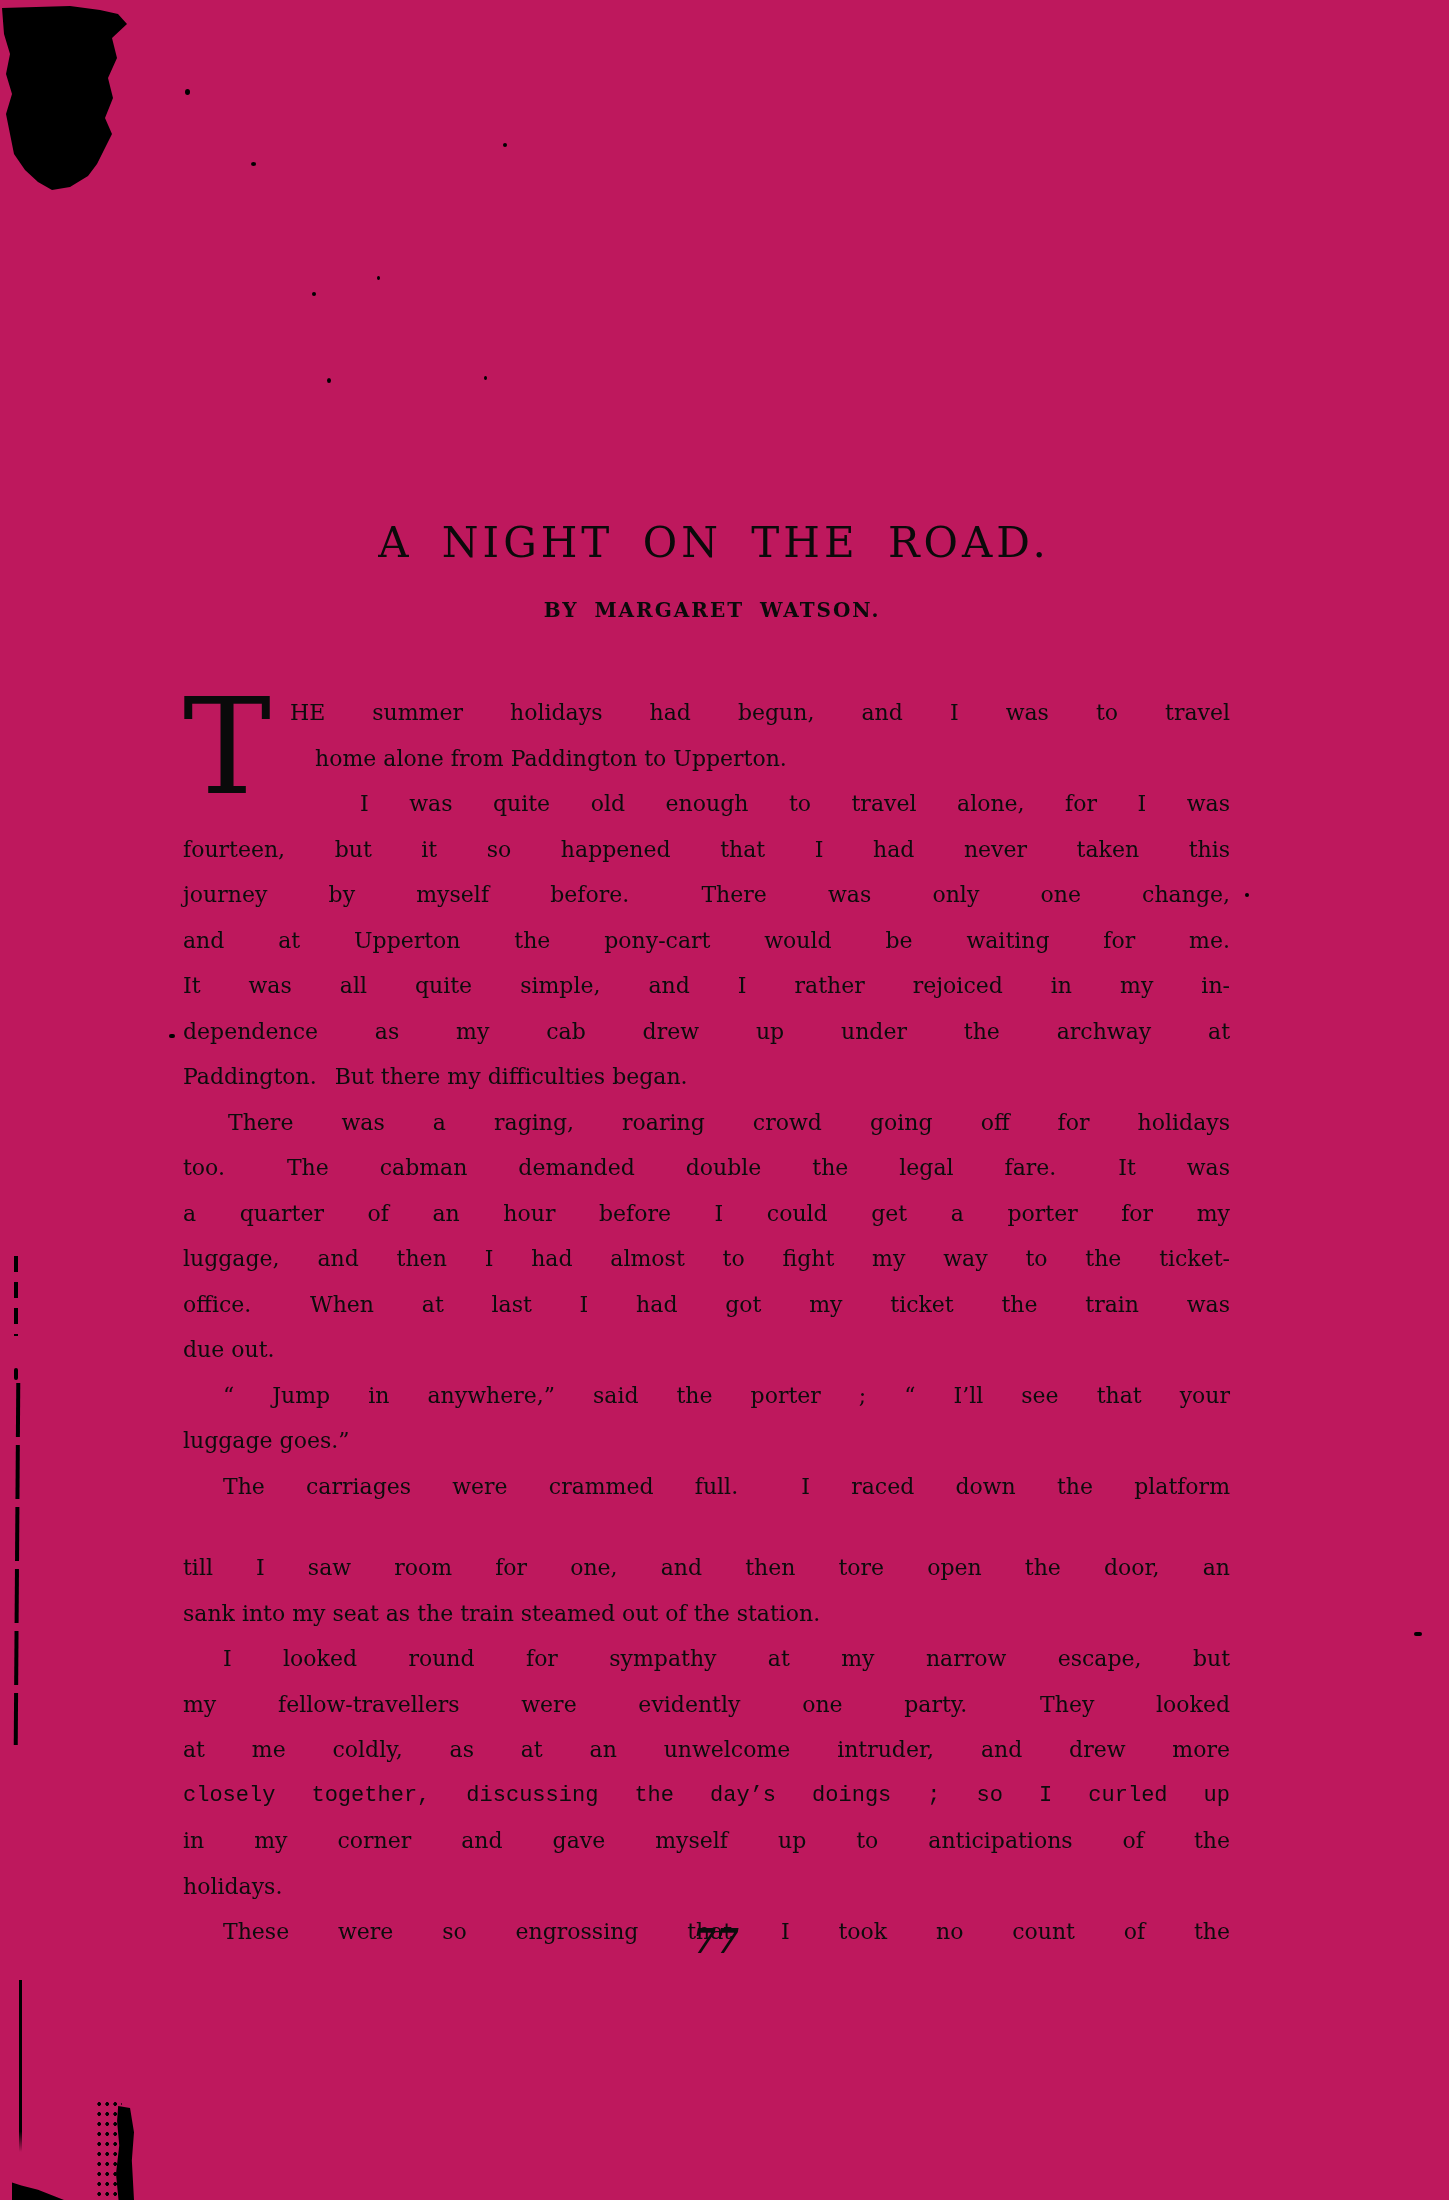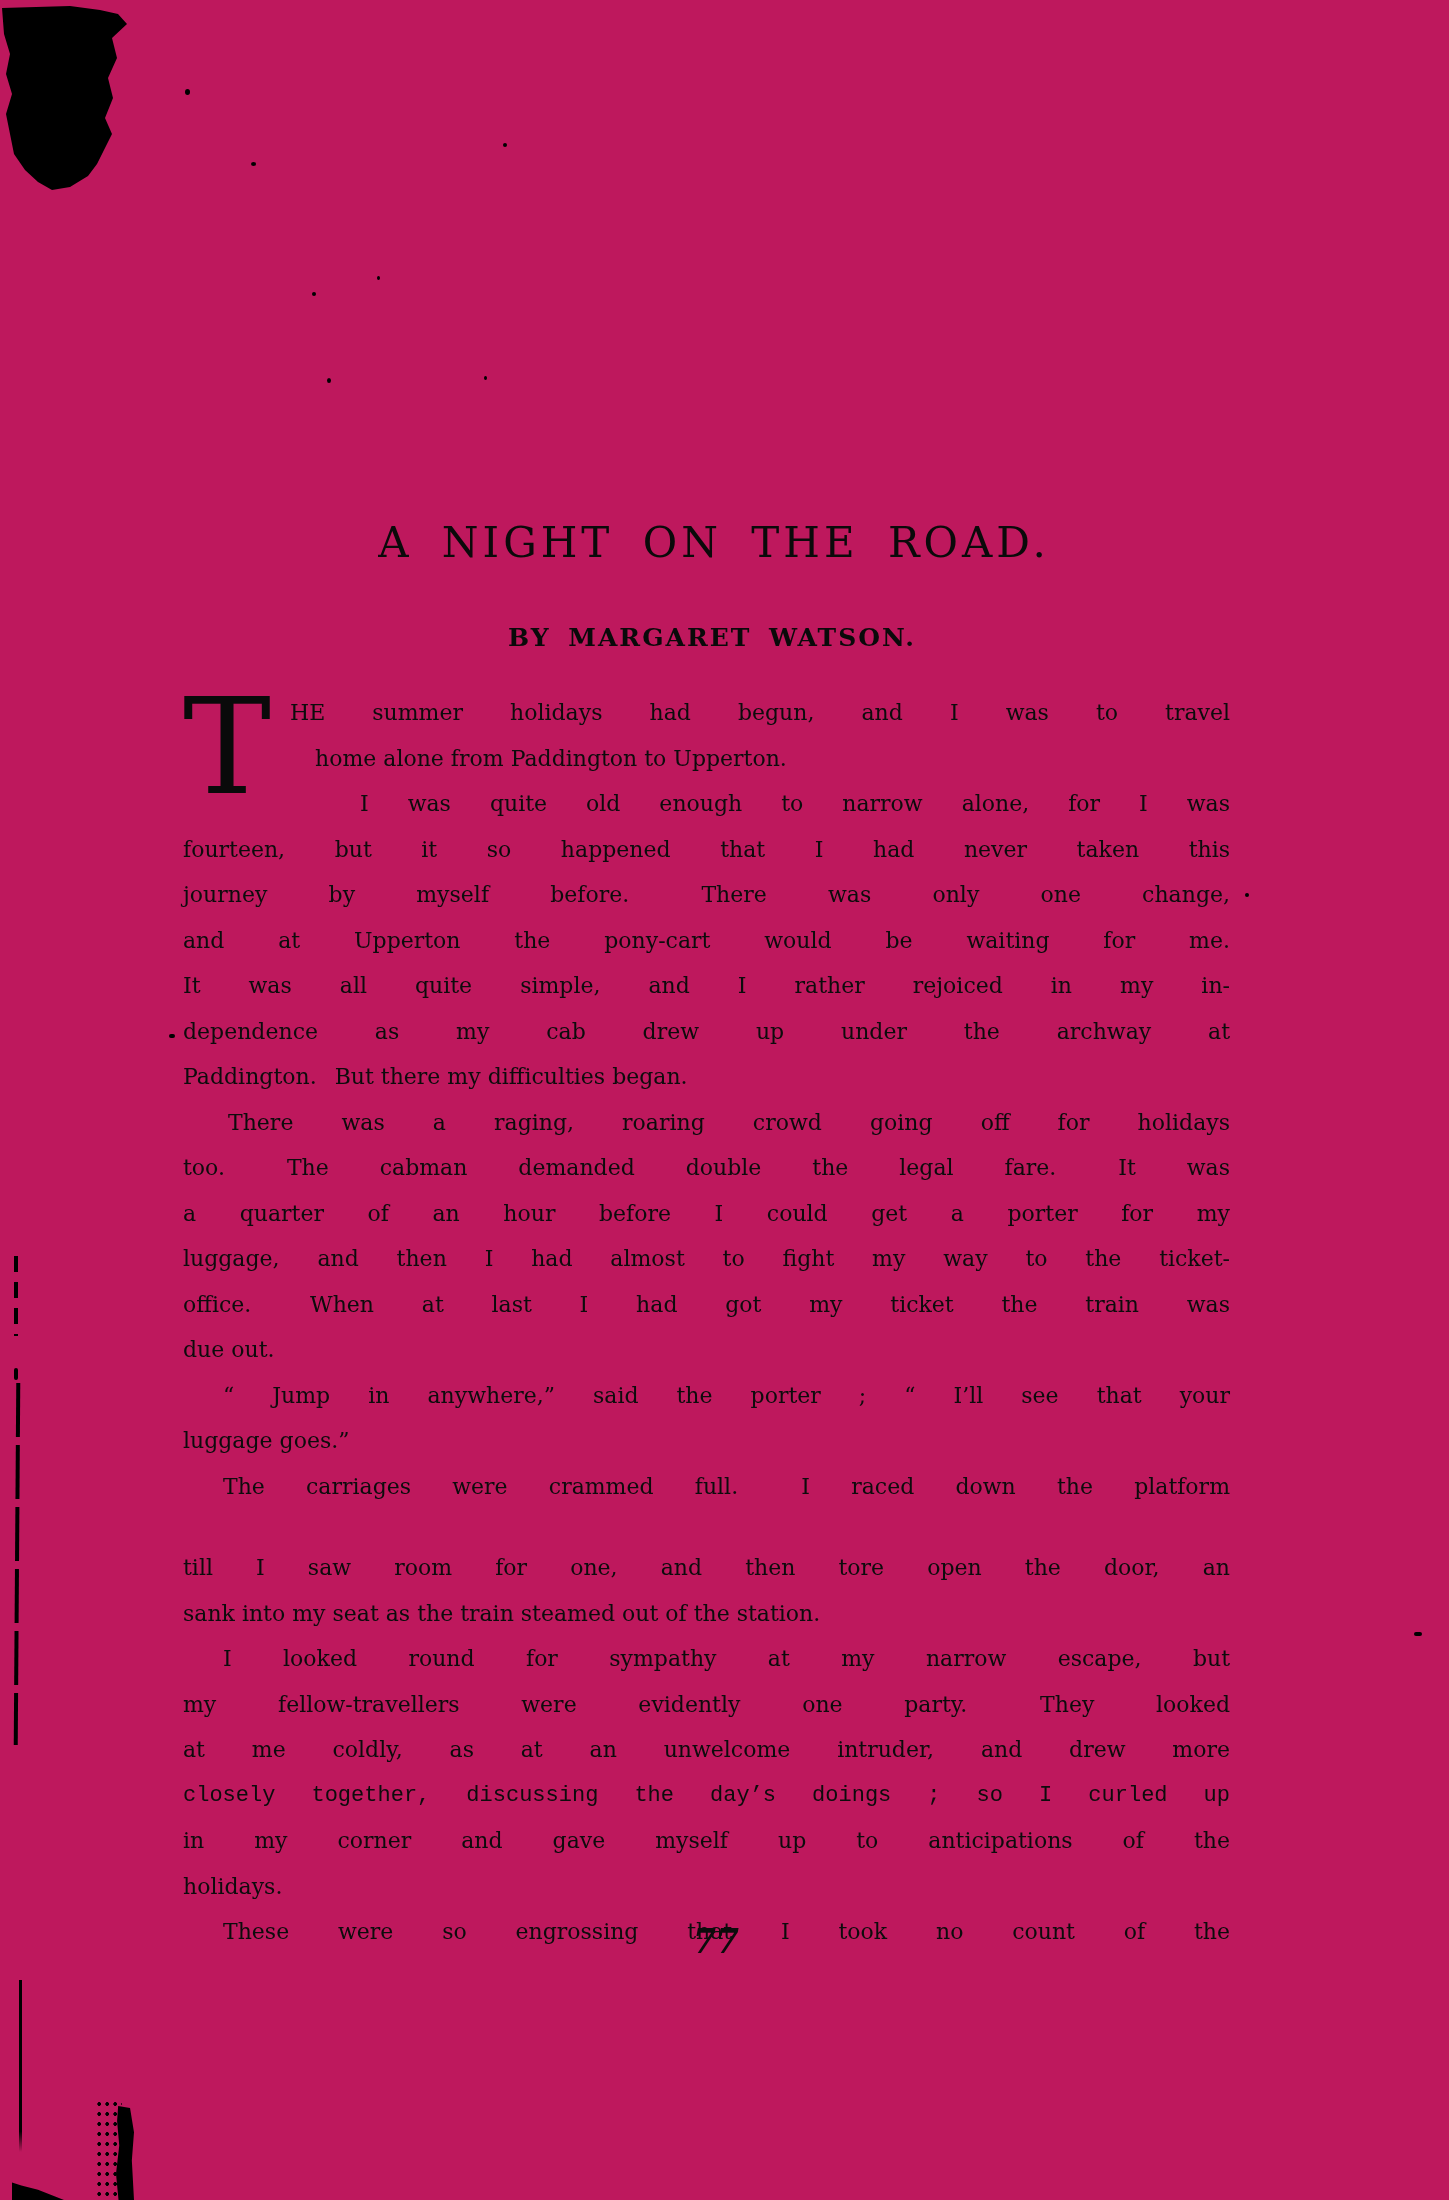--- a/index.html
+++ b/index.html
@@ -13,23 +13,23 @@
   }
   
   .title{
     position:absolute;top:518px;left:0;width:1428px;margin:0;
     text-align:center;
     font-size:42px;font-weight:normal;
     letter-spacing:4px;word-spacing:12px;line-height:50px;
     color:#0a0a0a;
   }
   .byline{
-    position:absolute;top:620px;left:0;width:1424px;
+    position:absolute;top:592px;left:0;width:1424px;
     text-align:center;
-    font-size:25px;font-weight:bold;
+    font-size:20px;font-weight:bold;
     letter-spacing:2px;word-spacing:7px;line-height:36px;
     color:#0a0a0a;
   }
   
   .dropcap{
     position:absolute;left:183px;top:699px;
     font-size:132px;line-height:96px;
     font-weight:normal;color:#0a0a0a;
   }
   
@@ -106,21 +106,21 @@
   <i class="speck" style="left:169px;top:1034px;width:6px;height:4px;border-radius:2px"></i>
   <i class="speck" style="left:14px;top:1368px;width:4px;height:12px;border-radius:2px"></i>
   <i class="speck" style="left:1414px;top:1632px;width:8px;height:4px;border-radius:2px"></i>
 
   <h1 class="title">A NIGHT ON THE ROAD.</h1>
   <div class="byline">BY MARGARET WATSON.</div>
   <div class="dropcap">T</div>
   <div class="column" id="column">
       <div class="line j" style="padding-left: 107px;">HE summer holidays had begun, and I was to travel</div>
       <div class="line" style="padding-left: 132px;">home alone from Paddington to Upperton.</div>
-      <div class="line j" style="padding-left: 177px;">I was quite old enough to narrow alone, for I was</div>
+      <div class="line j" style="padding-left: 177px;">I was quite old enough to travel alone, for I was</div>
       <div class="line j" style="padding-left: 0px;">fourteen, but it so happened that I had never taken this</div>
       <div class="line j" style="padding-left: 0px;">journey by myself before.  There was only one change,</div>
       <div class="line j" style="padding-left: 0px;">and at Upperton the pony-cart would be waiting for me.</div>
       <div class="line j" style="padding-left: 0px;">It was all quite simple, and I rather rejoiced in my in-</div>
       <div class="line j" style="padding-left: 0px;">dependence as my cab drew up under the archway at</div>
       <div class="line" style="padding-left: 0px;">Paddington.  But there my difficulties began.</div>
       <div class="line j" style="padding-left: 45px;">There was a raging, roaring crowd going off for holidays</div>
       <div class="line j" style="padding-left: 0px;">too.  The cabman demanded double the legal fare.  It was</div>
       <div class="line j" style="padding-left: 0px;">a quarter of an hour before I could get a porter for my</div>
       <div class="line j" style="padding-left: 0px;">luggage, and then I had almost to fight my way to the ticket-</div>

